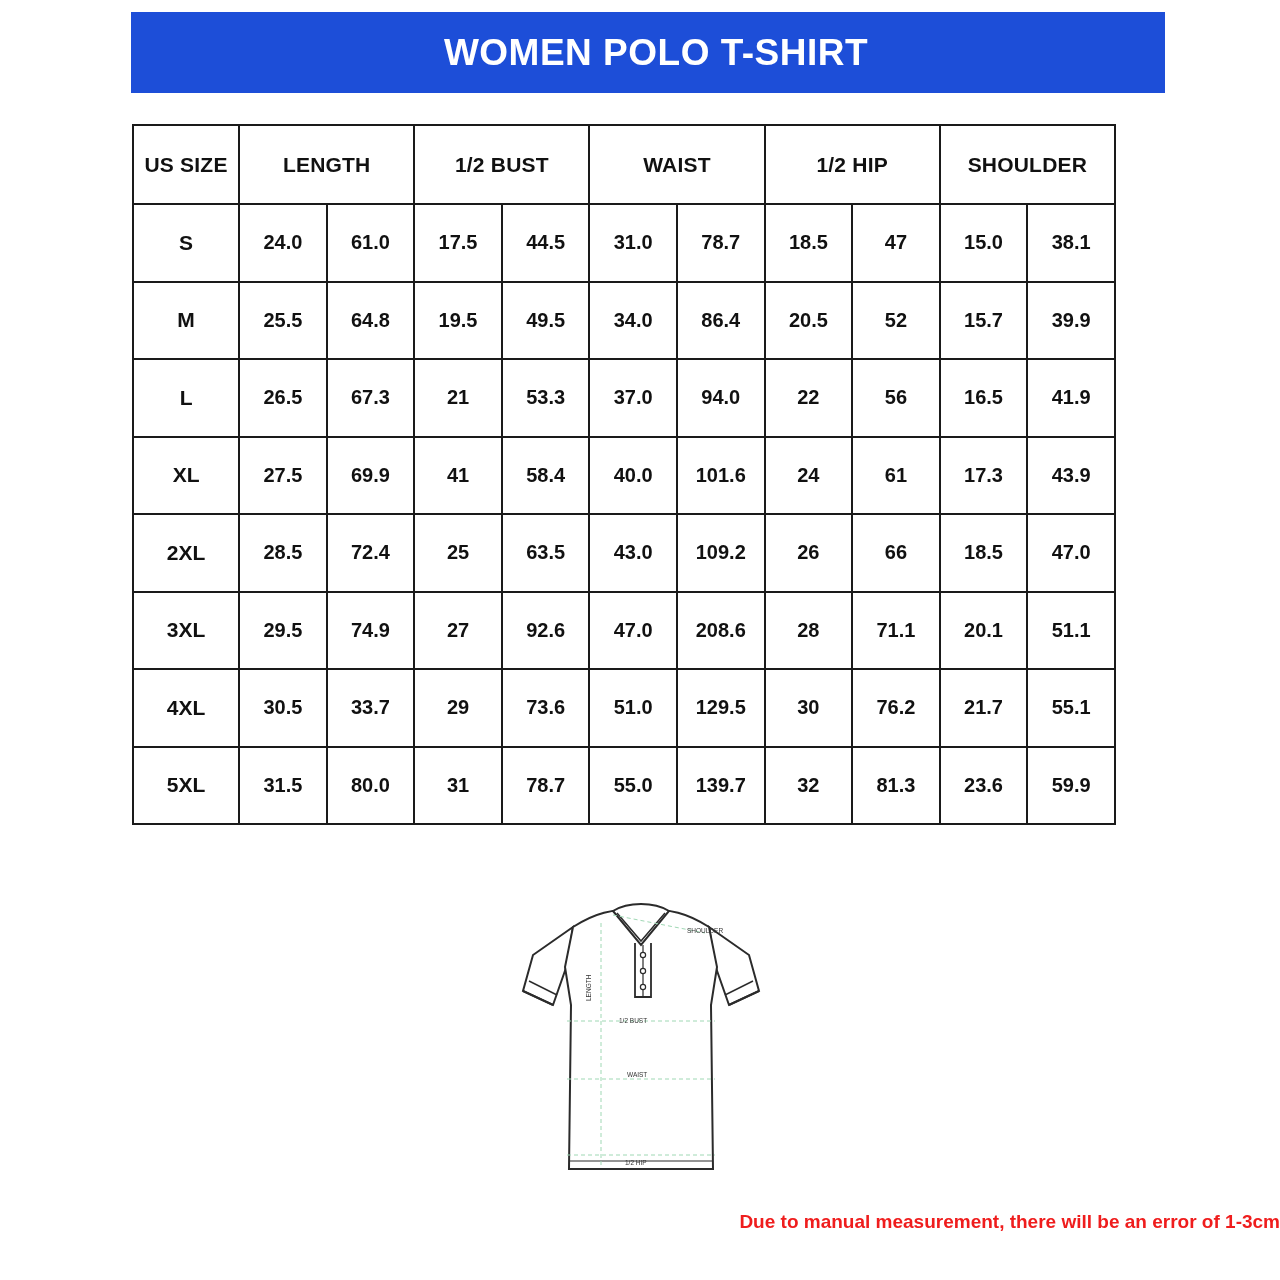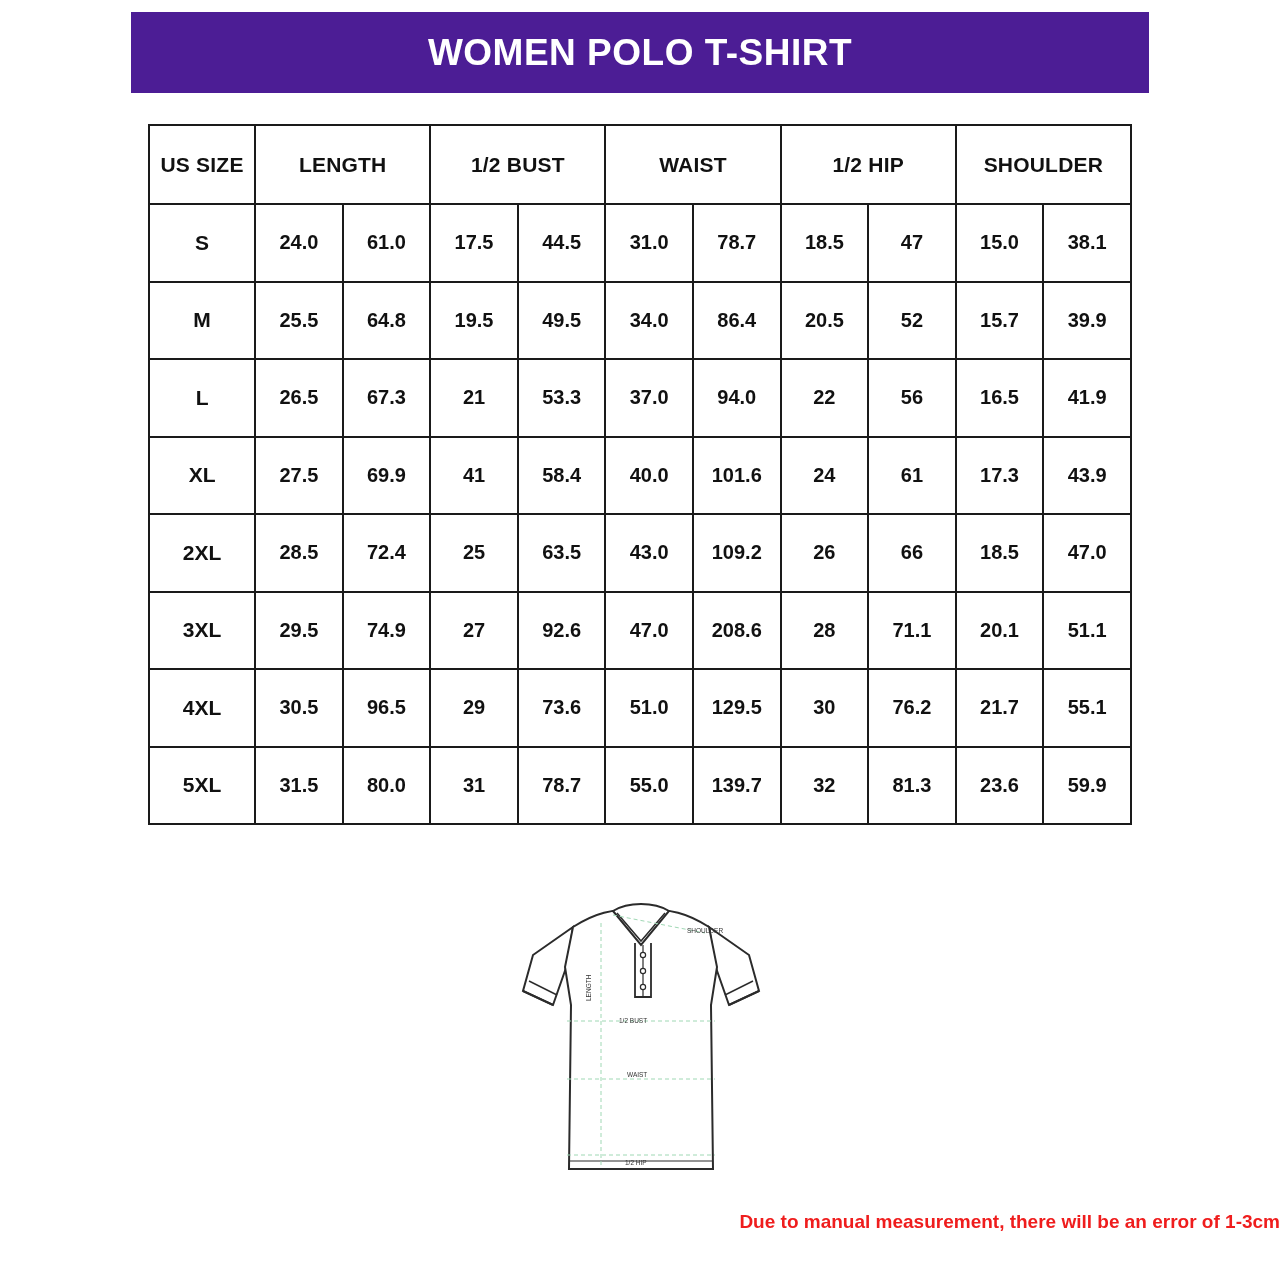--- a/index.html
+++ b/index.html
@@ -36,21 +36,21 @@
     color: #ffffff;
     font-size: 37px;
     font-weight: bold;
     letter-spacing: 0.5px;
     text-align: center;
     line-height: 1;
   }
   
   .table-wrap {
     position: absolute;
-    left: 148px;
+    left: 132px;
     top: 124px;
     width: 984px;
   }
   table.size-table {
     border-collapse: collapse;
     width: 984px;
     table-layout: fixed;
   }
   table.size-table td, table.size-table th {
     border: 2px solid #1a1a1a;
@@ -112,21 +112,21 @@
     font-size: 19px;
     font-weight: bold;
     font-family: "Liberation Sans", sans-serif;
   }
 </style>
 </head>
 <body>
 
 <div class="page">
 
-  <div class="banner" style="background: #4c1d95;">
+  <div class="banner" style="background: #1d4ed8; padding-left: 16px;">
     <div class="banner-title" style="color: rgb(255, 255, 255);">WOMEN POLO T-SHIRT</div>
   </div>
 
   <div class="table-wrap">
     <table class="size-table">
       <colgroup>
         <col class="c-size">
         <col class="c-val">
           <col class="c-val">
         <col class="c-val">
@@ -223,21 +223,21 @@
           <td>47.0</td>
           <td>208.6</td>
           <td>28</td>
           <td>71.1</td>
           <td>20.1</td>
           <td>51.1</td>
         </tr>
         <tr class="data-row">
           <td class="sz">4XL</td>
           <td>30.5</td>
-          <td>96.5</td>
+          <td>33.7</td>
           <td>29</td>
           <td>73.6</td>
           <td>51.0</td>
           <td>129.5</td>
           <td>30</td>
           <td>76.2</td>
           <td>21.7</td>
           <td>55.1</td>
         </tr>
         <tr class="data-row">

